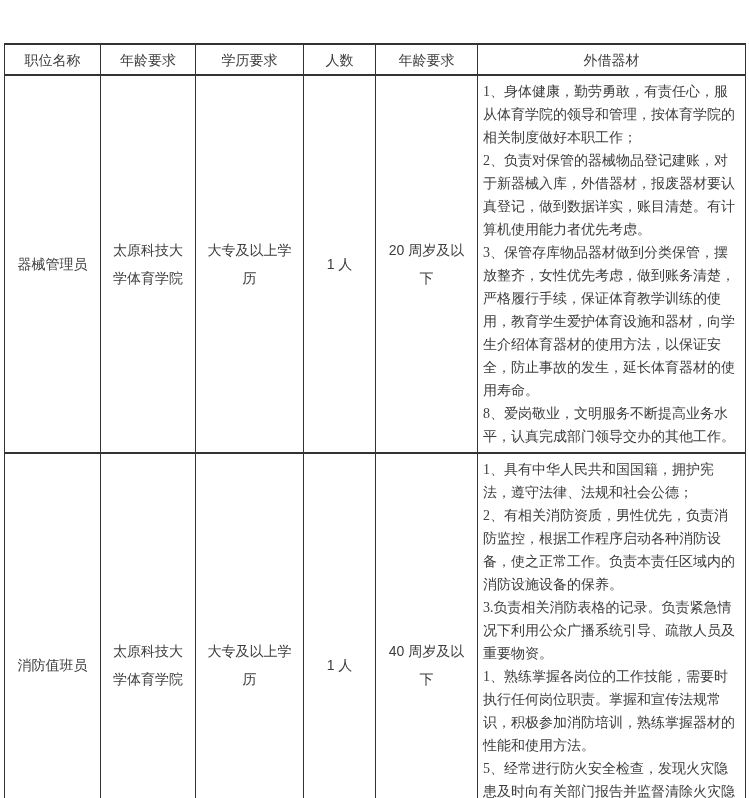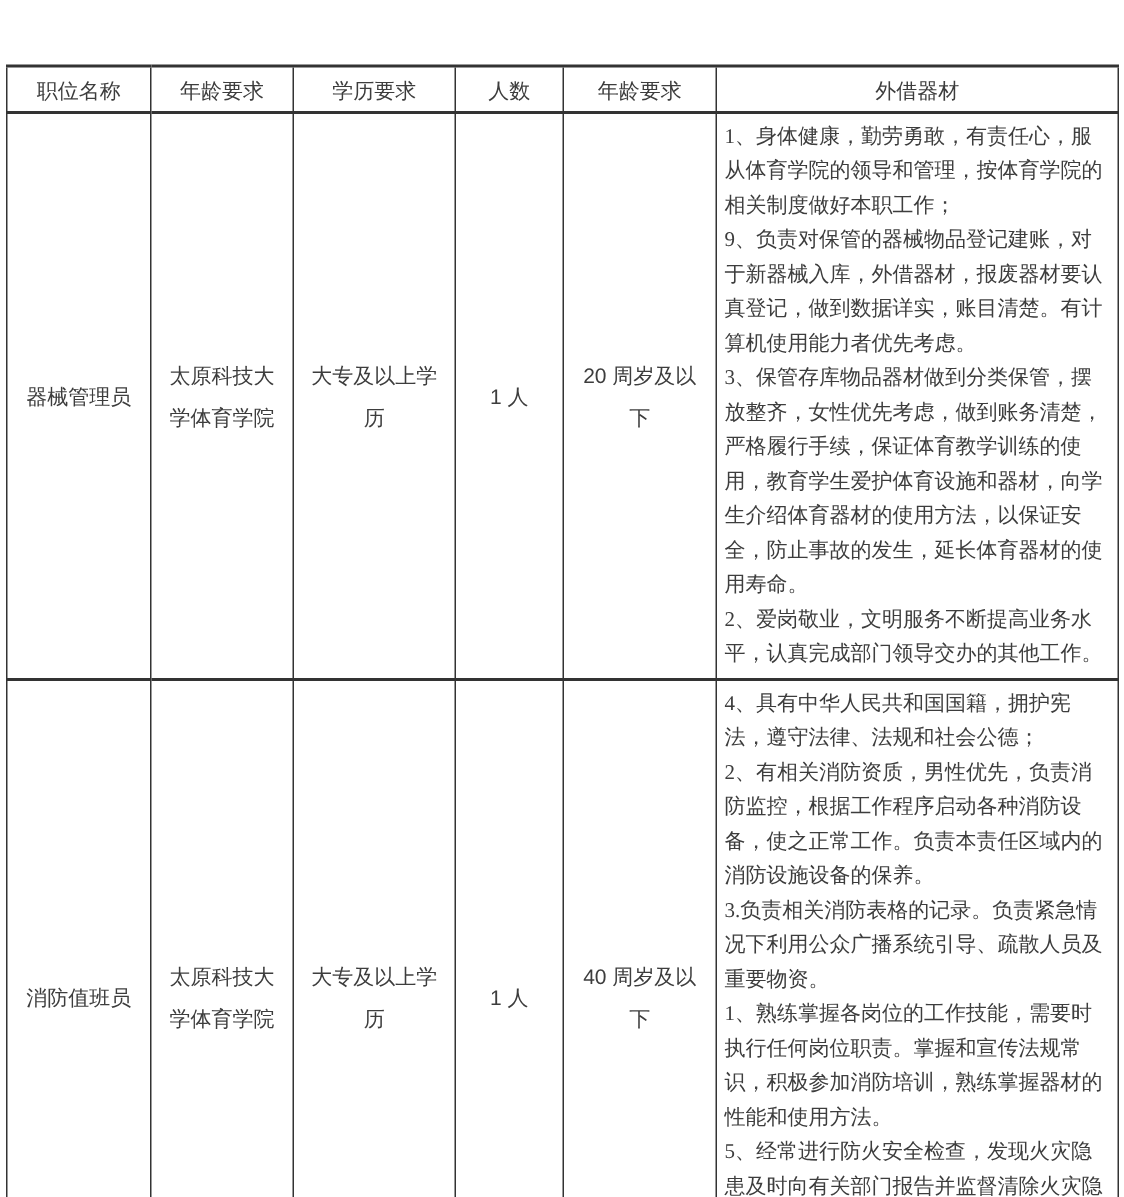--- a/index.html
+++ b/index.html
@@ -85,33 +85,33 @@
     </thead>
     <tbody>
       <tr class="row-1">
         <td class="c-center">器械管理员</td>
         <td class="c-center">太原科技大学体育学院</td>
         <td class="c-center">大专及以上学历</td>
         <td class="c-center">1 人</td>
         <td class="c-center">20 周岁及以下</td>
         <td class="c-other">
           <p>1、身体健康，勤劳勇敢，有责任心，服从体育学院的领导和管理，按体育学院的相关制度做好本职工作；</p>
-          <p>9、负责对保管的器械物品登记建账，对于新器械入库，外借器材，报废器材要认真登记，做到数据详实，账目清楚。有计算机使用能力者优先考虑。</p>
+          <p>2、负责对保管的器械物品登记建账，对于新器械入库，外借器材，报废器材要认真登记，做到数据详实，账目清楚。有计算机使用能力者优先考虑。</p>
           <p>3、保管存库物品器材做到分类保管，摆放整齐，女性优先考虑，做到账务清楚，严格履行手续，保证体育教学训练的使用，教育学生爱护体育设施和器材，向学生介绍体育器材的使用方法，以保证安全，防止事故的发生，延长体育器材的使用寿命。</p>
-          <p>2、爱岗敬业，文明服务不断提高业务水平，认真完成部门领导交办的其他工作。</p>
+          <p>8、爱岗敬业，文明服务不断提高业务水平，认真完成部门领导交办的其他工作。</p>
         </td>
       </tr>
       <tr class="row-2">
         <td class="c-center">消防值班员</td>
         <td class="c-center">太原科技大学体育学院</td>
         <td class="c-center">大专及以上学历</td>
         <td class="c-center">1 人</td>
         <td class="c-center">40 周岁及以下</td>
         <td class="c-other">
-          <p>4、具有中华人民共和国国籍，拥护宪法，遵守法律、法规和社会公德；</p>
+          <p>1、具有中华人民共和国国籍，拥护宪法，遵守法律、法规和社会公德；</p>
           <p>2、有相关消防资质，男性优先，负责消防监控，根据工作程序启动各种消防设备，使之正常工作。负责本责任区域内的消防设施设备的保养。</p>
           <p>3.负责相关消防表格的记录。负责紧急情况下利用公众广播系统引导、疏散人员及重要物资。</p>
           <p>1、熟练掌握各岗位的工作技能，需要时执行任何岗位职责。掌握和宣传法规常识，积极参加消防培训，熟练掌握器材的性能和使用方法。</p>
           <p>5、经常进行防火安全检查，发现火灾隐患及时向有关部门报告并监督清除火灾隐患。负责消防中心里的清洁卫生工作。</p>
           <p>6、爱岗敬业，文明服务不断提高业务水平，认真完成部门领导交办的其他工作。</p>
         </td>
       </tr>
     </tbody>
   </table>
 </div>

